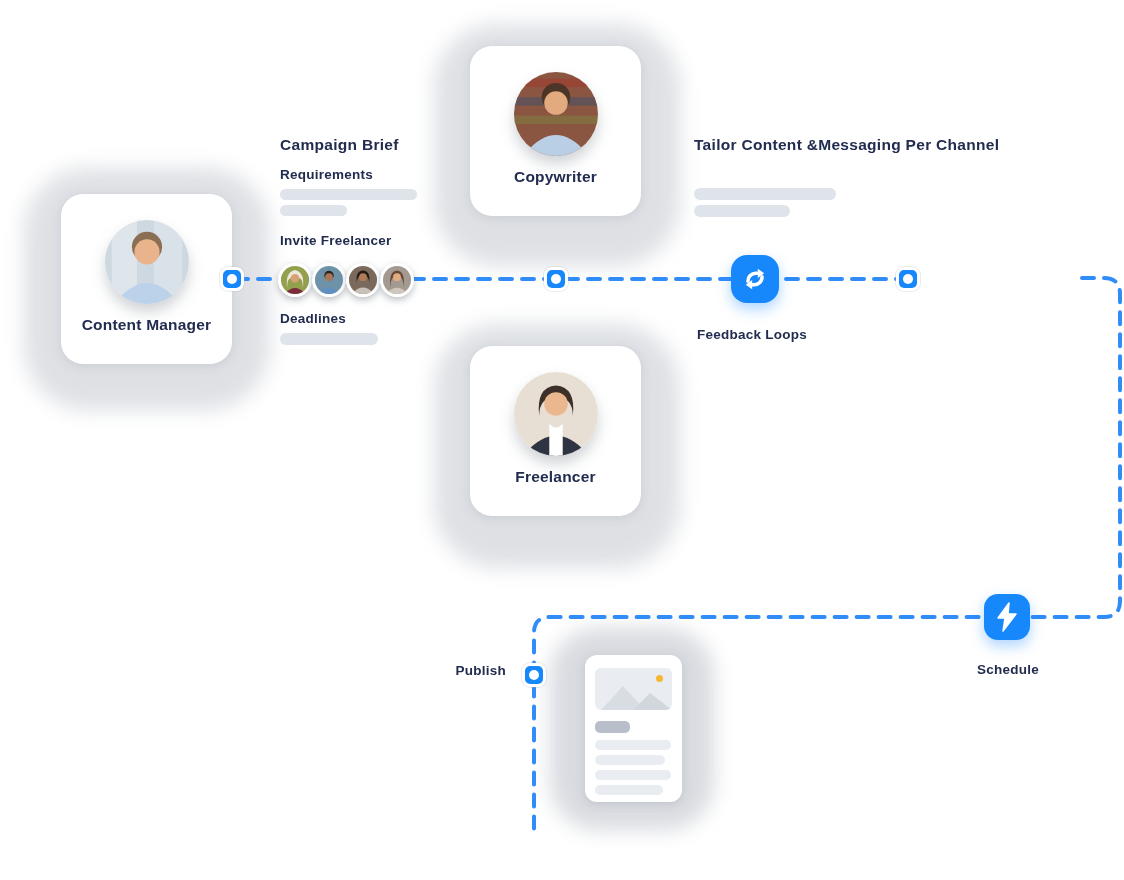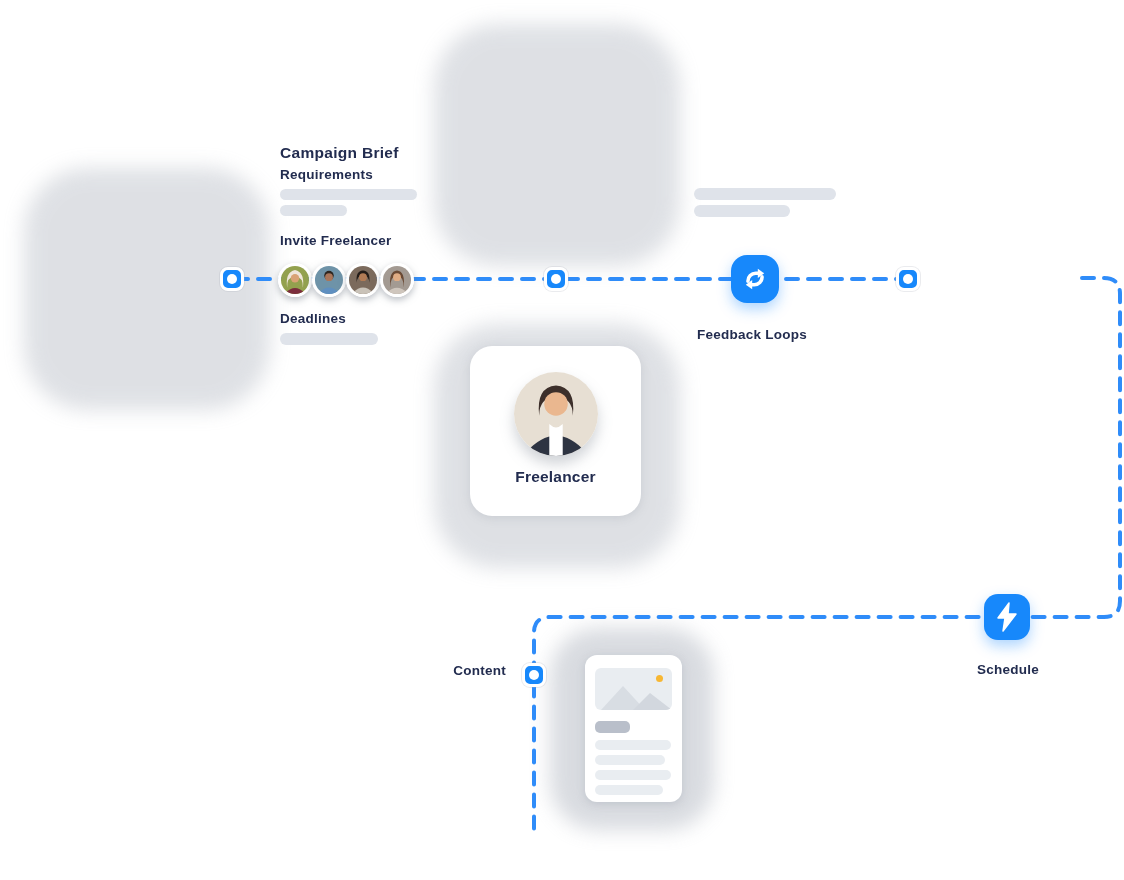--- a/index.html
+++ b/index.html
@@ -93,37 +93,64 @@
   <div class="halo" style="left:24px;top:168px;width:246px;height:242px;"></div>
   <div class="halo" style="left:434px;top:24px;width:246px;height:242px;"></div>
   <div class="halo" style="left:434px;top:324px;width:246px;height:244px;"></div>
   <div class="halo" style="left:550px;top:628px;width:164px;height:202px;border-radius:48px;opacity:.45;"></div>
 
   <svg class="wires" width="1124" height="880" viewBox="0 0 1124 880">
     <path d="M 236 279 H 912" fill="none" stroke-width="4" stroke-dasharray="12 10" stroke-linecap="round" stroke="#2f8cf9"></path>
     <path d="M 1082 278 H 1104 Q 1120 278 1120 294 V 601 Q 1120 617 1104 617 H 550 Q 534 617 534 633 V 832" fill="none" stroke-width="4" stroke-dasharray="12 10" stroke-linecap="round" stroke="#2f8cf9"></path>
   </svg>
 
-
+  <div class="card" style="left:61px;top:194px;">
+    <div class="avatar av-cm">
+      <svg class="person" viewBox="0 0 100 100">
+        <rect class="p-bgfill" width="100" height="100"></rect>
+        <rect fill="#ffffff" opacity=".35" x="8" y="0" width="30" height="100"></rect>
+        <rect fill="#ffffff" opacity=".25" x="58" y="0" width="34" height="100"></rect>
+        <circle class="p-hair" cx="50" cy="32" r="18"></circle>
+        <circle class="p-skin" cx="50" cy="38" r="15"></circle>
+        <path class="p-shirt" d="M14 96 Q50 54 86 96 L86 100 L14 100 Z"></path>
+      </svg>
+    </div>
+    <div class="card-label">Content Manager</div>
+  </div>
+
+  <div class="card" style="left:470px;top:46px;">
+    <div class="avatar av-cw">
+      <svg class="person" viewBox="0 0 100 100">
+        <rect class="p-bgfill" width="100" height="100"></rect>
+        <rect fill="#a33b2e" opacity=".55" x="0" y="8" width="100" height="10"></rect>
+        <rect fill="#32506e" opacity=".45" x="0" y="30" width="100" height="10"></rect>
+        <rect fill="#7a8b3f" opacity=".4" x="0" y="52" width="100" height="10"></rect>
+        <circle class="p-hair" cx="50" cy="30" r="17"></circle>
+        <circle class="p-skin" cx="50" cy="37" r="14"></circle>
+        <path class="p-shirt" d="M14 96 Q50 54 86 96 L86 100 L14 100 Z"></path>
+      </svg>
+    </div>
+    <div class="card-label">Copywriter</div>
+  </div>
 
   <div class="card" style="left:470px;top:346px;">
     <div class="avatar av-fl">
       <svg class="person" viewBox="0 0 100 100">
         <rect class="p-bgfill" width="100" height="100"></rect>
         <path class="p-hair" d="M30 52 Q26 18 50 16 Q74 18 70 52 Q70 30 50 30 Q30 30 30 52 Z"></path>
         <circle class="p-skin" cx="50" cy="38" r="14"></circle>
         <path class="p-shirt" d="M14 96 Q50 56 86 96 L86 100 L14 100 Z"></path>
         <path fill="#ffffff" d="M42 62 Q50 70 58 62 L58 100 L42 100 Z"></path>
       </svg>
     </div>
     <div class="card-label">Freelancer</div>
   </div>
 
 
-  <div class="h1" style="left:280px;top:136px;margin-top:8px;">Campaign Brief</div>
+  <div class="h1" style="left:280px;top:136px;">Campaign Brief</div>
   <div class="h2" style="left:280px;top:167px;">Requirements</div>
   <div class="bar" style="left:280px;top:189px;width:137px;height:11px;"></div>
   <div class="bar" style="left:280px;top:205px;width:67px;height:11px;"></div>
   <div class="h2" style="left:280px;top:233px;">Invite Freelancer</div>
 
   <div class="mini av-s1" style="left:278px;top:263px;">
     <svg class="person" viewBox="0 0 100 100">
       <rect class="p-bgfill" width="100" height="100"></rect>
       <path class="p-hair" d="M22 78 Q14 22 50 14 Q86 22 78 78 Q80 40 50 36 Q20 40 22 78 Z"></path>
       <circle class="p-skin" cx="50" cy="44" r="15"></circle>
@@ -151,40 +178,41 @@
       <rect class="p-bgfill" width="100" height="100"></rect>
       <path class="p-hair" d="M26 78 Q20 18 50 16 Q80 18 74 78 Q74 36 50 34 Q26 36 26 78 Z"></path>
       <circle class="p-skin" cx="50" cy="40" r="14"></circle>
       <path class="p-shirt" d="M14 96 Q50 60 86 96 L86 100 L14 100 Z"></path>
     </svg>
   </div>
 
   <div class="h2" style="left:280px;top:311px;">Deadlines</div>
   <div class="bar" style="left:280px;top:333px;width:98px;height:12px;"></div>
 
+  <div class="h1" style="left:694px;top:136px;">Tailor Content &amp;Messaging Per Channel</div>
   <div class="bar" style="left:694px;top:188px;width:142px;height:12px;"></div>
   <div class="bar" style="left:694px;top:205px;width:96px;height:12px;"></div>
   <div class="h2" style="left:697px;top:327px;">Feedback Loops</div>
 
   <div class="sq-icon sync">
     <svg width="34" height="34" viewBox="0 0 48 48">
       <path d="M14 27 a11 11 0 0 1 11 -11 h4" fill="none" stroke="#ffffff" stroke-width="5" stroke-linecap="round"></path>
       <polygon points="28,9.5 37,16 28,22.5" fill="#ffffff"></polygon>
       <path d="M34 21 a11 11 0 0 1 -11 11 h-4" fill="none" stroke="#ffffff" stroke-width="5" stroke-linecap="round"></path>
       <polygon points="20,25.5 11,32 20,38.5" fill="#ffffff"></polygon>
     </svg>
   </div>
 
   <div class="sq-icon bolt">
     <svg width="26" height="30" viewBox="0 0 26 30">
       <path d="M15 1 L4 16 H11 L9 29 L22 12 H14 Z" fill="#ffffff" stroke="#ffffff" stroke-width="1.5" stroke-linejoin="round"></path>
     </svg>
   </div>
 
-  <div class="h2" style="left:448px;top:663px;width:58px;text-align:right;">Content</div>
+  <div class="h2" style="left:448px;top:663px;width:58px;text-align:right;">Publish</div>
   <div class="h2" style="left:967px;top:662px;width:82px;text-align:center;">Schedule</div>
 
   <div class="doc">
     <div class="thumb">
       <span class="dot"></span>
       <svg width="77" height="30" viewBox="0 0 77 30">
         <path d="M6 30 L28 6 L50 30 Z" fill="#d8dde3"></path>
         <path d="M38 30 L55 13 L77 30 Z" fill="#d2d7de"></path>
       </svg>
     </div>

